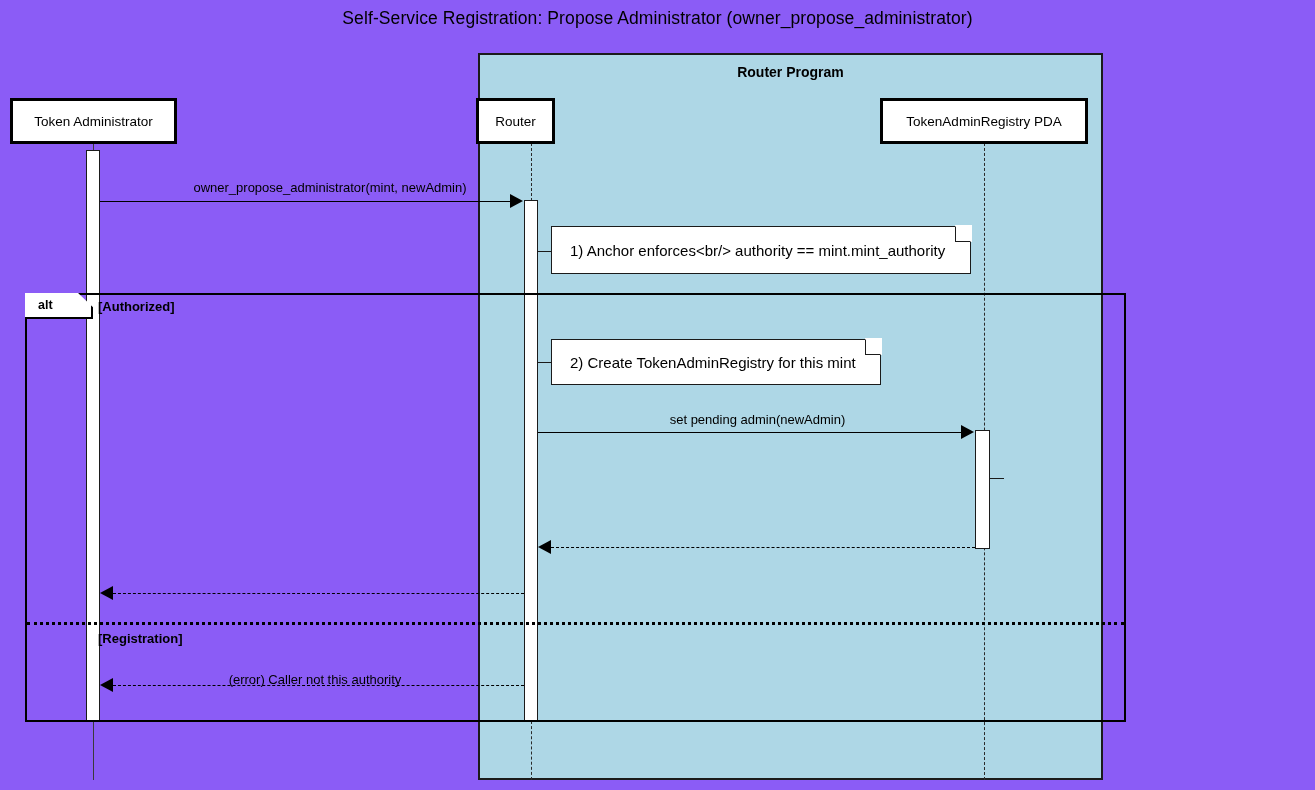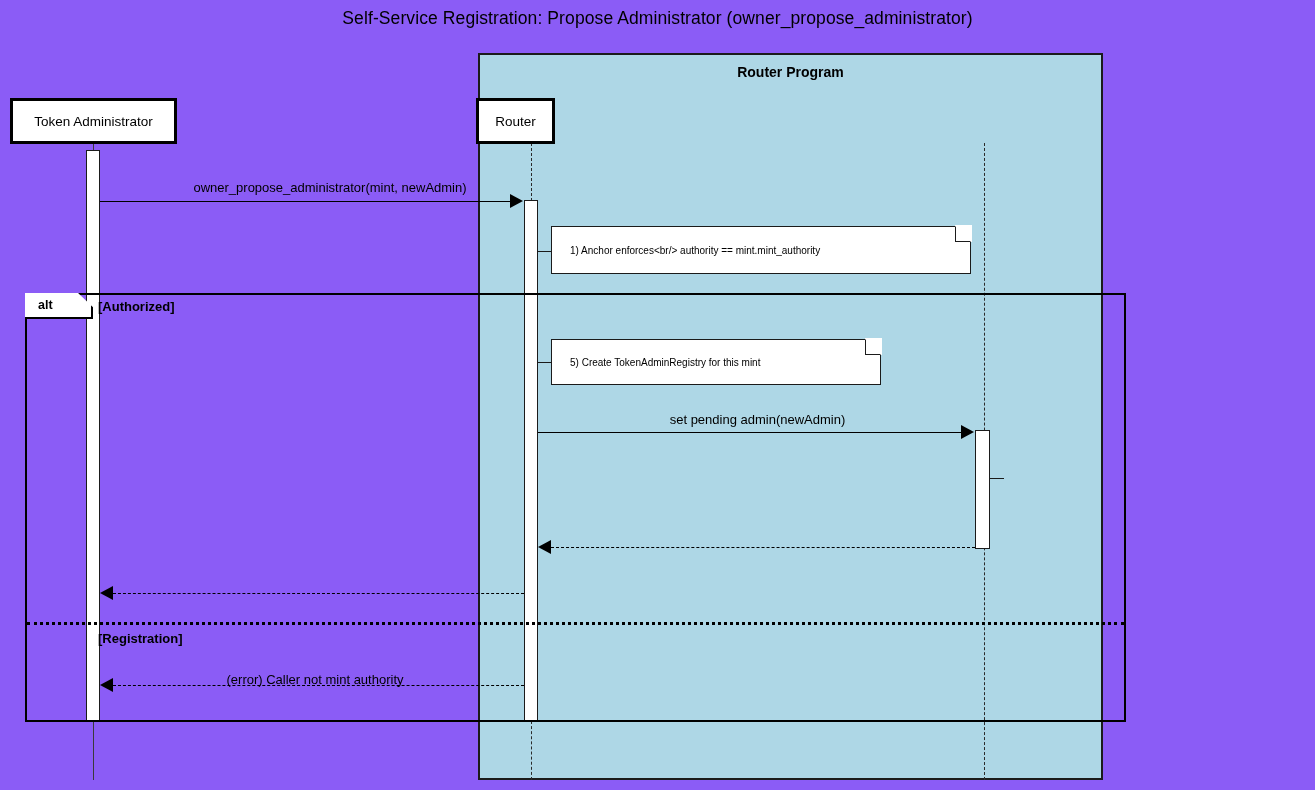--- a/index.html
+++ b/index.html
@@ -116,21 +116,21 @@
   }
   
   .note {
     position: absolute;
     box-sizing: border-box;
     background: #ffffff;
     border: 1.8px solid #1b1b1b;
     display: flex;
     align-items: center;
     padding-left: 18px;
-    font-size: 10px;
+    font-size: 15px;
     color: #000000;
     white-space: nowrap;
     z-index: 9;
   }
   .note-fold {
     position: absolute;
     right: -1px;
     top: -1px;
     width: 15px;
     height: 15px;
@@ -220,20 +220,23 @@
   <div class="activation" style="left:975px; top:430px; width:15px; height:119px;"></div>
 
   <div class="participant" style="left:10px; top:98px; width:167px; height:46px;">
     <span>Token Administrator</span>
   </div>
 
   <div class="participant" style="left:476px; top:98px; width:79px; height:46px;">
     <span>Router</span>
   </div>
 
+  <div class="participant" style="left:880px; top:98px; width:208px; height:46px;">
+    <span>TokenAdminRegistry PDA</span>
+  </div>
 
   <div class="msg-label" style="left:150px; top:180px; width:360px;">owner_propose_administrator(mint, newAdmin)</div>
   <div class="msg-line" style="left:100px; top:201px; width:412px;"></div>
   <div class="msg-arrow-right" style="left:510px; top:194px;"></div>
 
   <div class="note-connector" style="left:538px; top:251px; width:14px;"></div>
   <div class="note" style="left:551px; top:226px; width:420px; height:48px;">
     <span>1) Anchor enforces&lt;br/&gt; authority == mint.mint_authority</span>
     <span class="note-fold-cover"></span>
     <span class="note-fold" style="z-index:3;"></span>
@@ -242,34 +245,34 @@
   <div class="frag-box" style="left:25px; top:293px; width:1101px; height:429px;"></div>
   <div class="frag-tab" style="left:25px; top:293px; width:68px; height:26px;"></div>
   <div class="frag-tab-label" style="left:38px; top:298px;">alt</div>
   <div class="frag-cond" style="left:98px; top:299px;">[Authorized]</div>
 
   <div class="frag-divider" style="left:27px; top:622px; width:1097px;"></div>
   <div class="frag-cond" style="left:98px; top:631px;">[Registration]</div>
 
   <div class="note-connector" style="left:538px; top:362px; width:14px;"></div>
   <div class="note" style="left:551px; top:339px; width:330px; height:46px;">
-    <span>5) Create TokenAdminRegistry for this mint</span>
+    <span>2) Create TokenAdminRegistry for this mint</span>
     <span class="note-fold-cover"></span>
     <span class="note-fold" style="z-index:3;"></span>
   </div>
 
   <div class="msg-label" style="left:600px; top:412px; width:315px;">set pending admin(newAdmin)</div>
   <div class="msg-line" style="left:538px; top:432px; width:425px;"></div>
   <div class="msg-arrow-right" style="left:961px; top:425px;"></div>
 
   <div class="note-connector" style="left:990px; top:478px; width:14px;"></div>
 
   <div class="msg-line dashed" style="left:551px; top:547px; width:424px;"></div>
   <div class="msg-arrow-left" style="left:538px; top:540px;"></div>
 
   <div class="msg-line dashed" style="left:113px; top:593px; width:411px;"></div>
   <div class="msg-arrow-left" style="left:100px; top:586px;"></div>
 
-  <div class="msg-label" style="left:155px; top:672px; width:320px;">(error) Caller not mint authority</div>
+  <div class="msg-label" style="left:155px; top:672px; width:320px;">(error) Caller not this authority</div>
   <div class="msg-line dashed" style="left:113px; top:685px; width:411px;"></div>
   <div class="msg-arrow-left" style="left:100px; top:678px;"></div>
 
 </div>
 
 </body></html>

